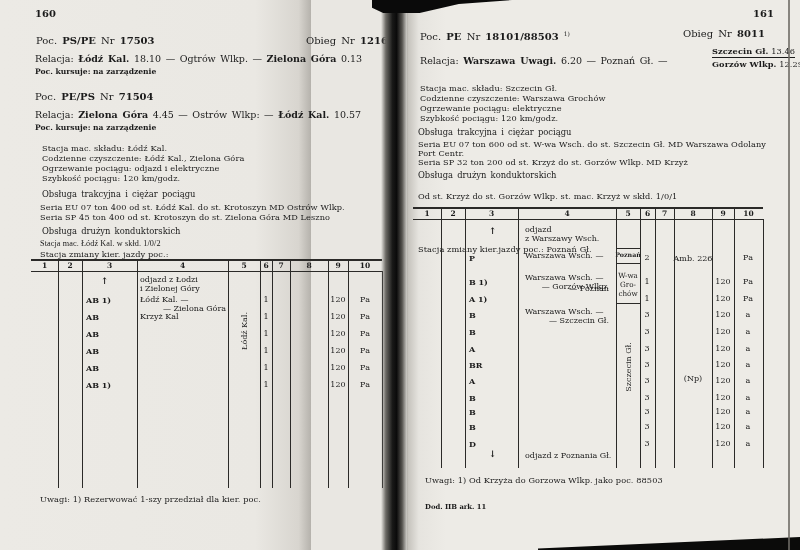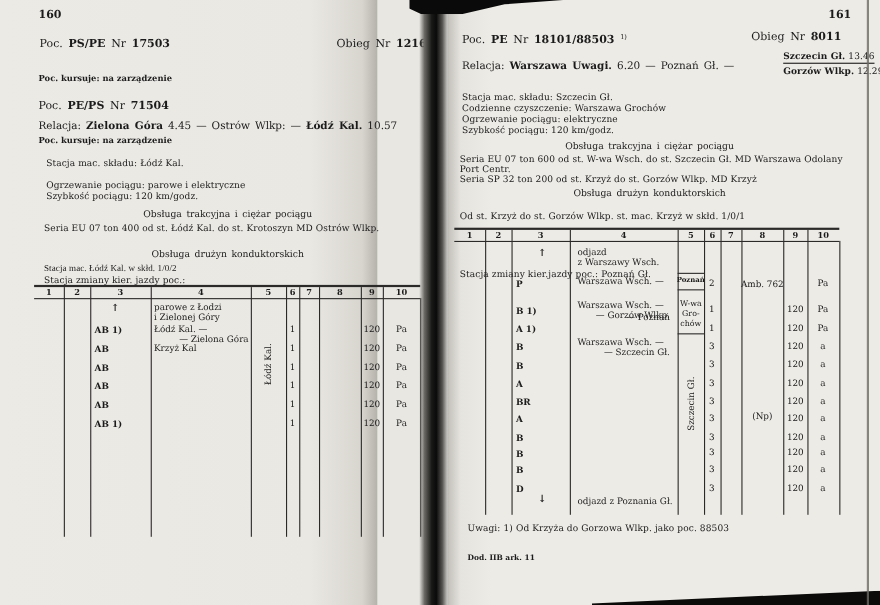--- a/index.html
+++ b/index.html
@@ -2,39 +2,39 @@
 <html><head>
 <meta charset="utf-8">
 <style>
   html,body{margin:0;padding:0;}
   #photo{
     position:relative; width:800px; height:550px; overflow:hidden;
     background:#e9e7e2; font-family:"DejaVu Serif", serif; color:#1b1b1b;
     -webkit-font-smoothing:antialiased;
   }
   .page{position:absolute; top:0; height:550px;}
-  #left-page{left:0; width:343px;
+  #left-page{left:0; width:311px;
     background:linear-gradient(to right,#eceae5 0%,#eae8e3 82%,#d8d5cf 96%,#b5b2ac 100%);}
   #right-page{left:407px; width:393px;
     background:linear-gradient(to right,#c2bfb9 0%,#e6e4df 3%,#edebe6 10%,#edebe6 100%);}
   #gutter{position:absolute; left:381px; top:0; width:27px; height:550px;
     background:linear-gradient(to right, rgba(90,88,84,0) 0%, #6b6964 18%, #191918 42%, #0a0a0a 58%, #55534f 78%, rgba(120,118,112,0) 100%);}
   #top-wedge{position:absolute; left:372px; top:0; width:140px; height:13px; background:#0a0a0a;
     clip-path:polygon(0 0,100% 0,62% 30%,34% 100%,8% 100%,0 60%);}
   #bottom-wedge{position:absolute; left:538px; top:532px; width:262px; height:18px; background:#0b0b0a;
     clip-path:polygon(0 92%,100% 28%,100% 100%,0 100%);}
   #page-edge{position:absolute; left:788px; top:0; width:2px; height:550px; background:#6d6a64; opacity:.8;}
 
   .abs{position:absolute; white-space:nowrap;}
   .b{font-weight:bold;}
   .t10{font-size:10px; word-spacing:2px;}
   .t95{font-size:9.5px; word-spacing:1.5px;}
   .t8{font-size:8.2px; letter-spacing:.1px;}
   .t75{font-size:7.6px;}
-  .heading{font-size:8.4px; text-align:center; word-spacing:1.5px;}
+  .heading{font-size:8.4px; word-spacing:1.5px;}
   .pageno{font-size:10px; font-weight:bold;}
   sup{font-size:6px; vertical-align:super;}
 
   .tablebox{position:absolute;}
   .hline{position:absolute; background:#2b2a28; height:1px;}
   .vline{position:absolute; background:#2b2a28; width:1px;}
   .tcell{position:absolute; font-size:8px; white-space:nowrap;}
   .tcell.ctr{transform:translateX(-50%);}
   .tlabel{position:absolute; font-size:8px; font-weight:bold; white-space:nowrap;}
   .thead{position:absolute; font-size:7.5px; font-weight:bold; transform:translateX(-50%);}
@@ -47,40 +47,43 @@
 <body>
 
 <div id="photo">
 
   <div class="page" id="left-page">
     <div class="abs pageno" style="left:35px; top:8px;">160</div>
 
     <div class="abs t10" style="left:36px; top:35px;"><span>Poc. </span><span class="b">PS/PE</span><span> Nr </span><span class="b">17503</span></div>
     <div class="abs t10" style="left:306px; top:35px;"><span>Obieg Nr </span><span class="b">1216</span></div>
 
+    <div class="abs t95" style="left:35px; top:53px;"><span>Relacja: </span><span class="b">Łódź Kal.</span><span> 18.10 — Ogtrów Wlkp. — </span><span class="b">Zielona Góra</span><span> 0.13</span></div>
     <div class="abs t75 b" style="left:35px; top:67px;">Poc. kursuje: na zarządzenie</div>
 
     <div class="abs t10" style="left:35px; top:91px;"><span>Poc. </span><span class="b">PE/PS</span><span> Nr </span><span class="b">71504</span></div>
     <div class="abs t95" style="left:35px; top:109px;"><span>Relacja: </span><span class="b">Zielona Góra</span><span> 4.45 — Ostrów Wlkp: — </span><span class="b">Łódź Kal.</span><span> 10.57</span></div>
     <div class="abs t75 b" style="left:35px; top:123px;">Poc. kursuje: na zarządzenie</div>
 
     <div class="abs t8" style="left:42px; top:143px;">Stacja mac. składu: Łódź Kal.</div>
-    <div class="abs t8" style="left:42px; top:163px;">Ogrzewanie pociągu: parowe i elektryczne</div>
+    <div class="abs t8" style="left:42px; top:153px;">Codzienne czyszczenie: Łódź Kal., Zielona Góra</div>
+    <div class="abs t8" style="left:42px; top:163px;">Ogrzewanie pociągu: odjazd i elektryczne</div>
     <div class="abs t8" style="left:42px; top:173px;">Szybkość pociągu: 120 km/godz.</div>
 
     <div class="abs heading" style="left:42px; top:189px; width:330px;">Obsługa trakcyjna i ciężar pociągu</div>
     <div class="abs t8" style="left:40px; top:202px;">Seria EU 07 ton 400 od st. Łódź Kal. do st. Krotoszyn MD Ostrów Wlkp.</div>
+    <div class="abs t8" style="left:40px; top:212px;">Seria SP 45 ton 400 od st. Krotoszyn do st. Zielona Góra MD Leszno</div>
 
     <div class="abs heading" style="left:42px; top:226px; width:330px;">Obsługa drużyn konduktorskich</div>
     <div class="abs t8" style="left:40px; top:239px;font-family:Liberation Serif, serif;">Stacja mac. Łódź Kal. w skłd. 1/0/2</div>
     <div class="abs t8" style="left:40px; top:249px;">Stacja zmiany kier. jazdy poc.:</div>
 
     <div class="tablebox" id="ltable" style="left:31px; top:259px; width:351px; height:229px;">
       <div class="abs arrow" style="left:70px; top:17px;">↑</div>
-      <div class="tcell" style="left:109px; top:16px;">parowe z Łodzi</div>
+      <div class="tcell" style="left:109px; top:16px;">odjazd z Łodzi</div>
       <div class="tcell" style="left:109px; top:25px;">i Zielonej Góry</div>
       <div class="tcell" style="left:109px; top:36px;">Łódź Kal. —</div>
       <div class="tcell" style="left:109px; top:45px; width:86px; text-align:right;">— Zielona Góra</div>
       <div class="tcell" style="left:109px; top:53px;">Krzyż Kal</div>
       <div class="vtext" style="left:213px; top:72px;">Łódź Kal.</div>
     <div class="hline" style="left: 0px; top: 0px; width: 351px; height: 1.6px;"></div>
         <div class="hline" style="left: 0px; top: 12px; width: 351px;"></div>
         <div class="thead" style="left: 13.5px; top: 2px;">1</div>
         <div class="vline" style="left: 27px; top: 2px; height: 10px;"></div>
         <div class="thead" style="left: 39px; top: 2px;">2</div>
@@ -129,20 +132,21 @@
         <div class="tlabel" style="left: 55px; top: 104px;">AB</div>
         <div class="tcell ctr" style="left: 235px; top: 104px;">1</div>
         <div class="tcell ctr" style="left: 307px; top: 104px;">120</div>
         <div class="tcell ctr" style="left: 334px; top: 104px;">Pa</div>
         <div class="tlabel" style="left: 55px; top: 121px;">AB 1)</div>
         <div class="tcell ctr" style="left: 235px; top: 121px;">1</div>
         <div class="tcell ctr" style="left: 307px; top: 121px;">120</div>
         <div class="tcell ctr" style="left: 334px; top: 121px;">Pa</div>
       </div>
 
+    <div class="abs t8" style="left:40px; top:494px;">Uwagi: 1) Rezerwować 1-szy przedział dla kier. poc.</div>
   </div>
 
   <div class="page" id="right-page">
     <div class="abs pageno" style="left:346px; top:8px;">161</div>
 
     <div class="abs t10" style="left:13px; top:30px;"><span>Poc. </span><span class="b">PE</span><span> Nr </span><span class="b">18101/88503</span><span> </span><sup>1)</sup></div>
     <div class="abs t10" style="left:276px; top:28px;"><span>Obieg Nr </span><span class="b">8011</span></div>
 
     <div class="abs t95" style="left:13px; top:55px;"><span>Relacja: </span><span class="b">Warszawa Uwagi.</span><span> 6.20 — Poznań Gł. —</span></div>
     <div class="abs t8 fracline" style="left:305px; top:46px;"><span class="b">Szczecin Gł.</span><span> 13.46</span></div>
@@ -179,21 +183,21 @@
 
       <div class="hline" style="left:203px; top:41px; width:24px;"></div>
       <div class="tcell b" style="left:215px; top:44px; font-size:6.3px; transform:translateX(-50%);">Poznań</div>
       <div class="hline" style="left:203px; top:56px; width:24px;"></div>
       <div class="tcell" style="left:215px; top:64px; font-size:7.2px; transform:translateX(-50%);">W-wa</div>
       <div class="tcell" style="left:215px; top:73px; font-size:7.2px; transform:translateX(-50%);">Gro-</div>
       <div class="tcell" style="left:215px; top:82px; font-size:7.2px; transform:translateX(-50%);">chów</div>
       <div class="hline" style="left:203px; top:96px; width:24px;"></div>
       <div class="vtext" style="left:215px; top:160px;">Szczecin Gł.</div>
 
-      <div class="tcell ctr" style="left:280px; top:47px;">Amb. 762</div>
+      <div class="tcell ctr" style="left:280px; top:47px;">Amb. 226</div>
       <div class="tcell ctr" style="left:280px; top:167px;">(Np)</div>
     <div class="hline" style="left: 0px; top: 0px; width: 350px; height: 1.6px;"></div>
         <div class="hline" style="left: 0px; top: 12px; width: 350px;"></div>
         <div class="thead" style="left: 14px; top: 2px;">1</div>
         <div class="vline" style="left: 28px; top: 2px; height: 10px;"></div>
         <div class="thead" style="left: 40px; top: 2px;">2</div>
         <div class="vline" style="left: 52px; top: 2px; height: 10px;"></div>
         <div class="thead" style="left: 78.5px; top: 2px;">3</div>
         <div class="vline" style="left: 105px; top: 2px; height: 10px;"></div>
         <div class="thead" style="left: 154px; top: 2px;">4</div>

